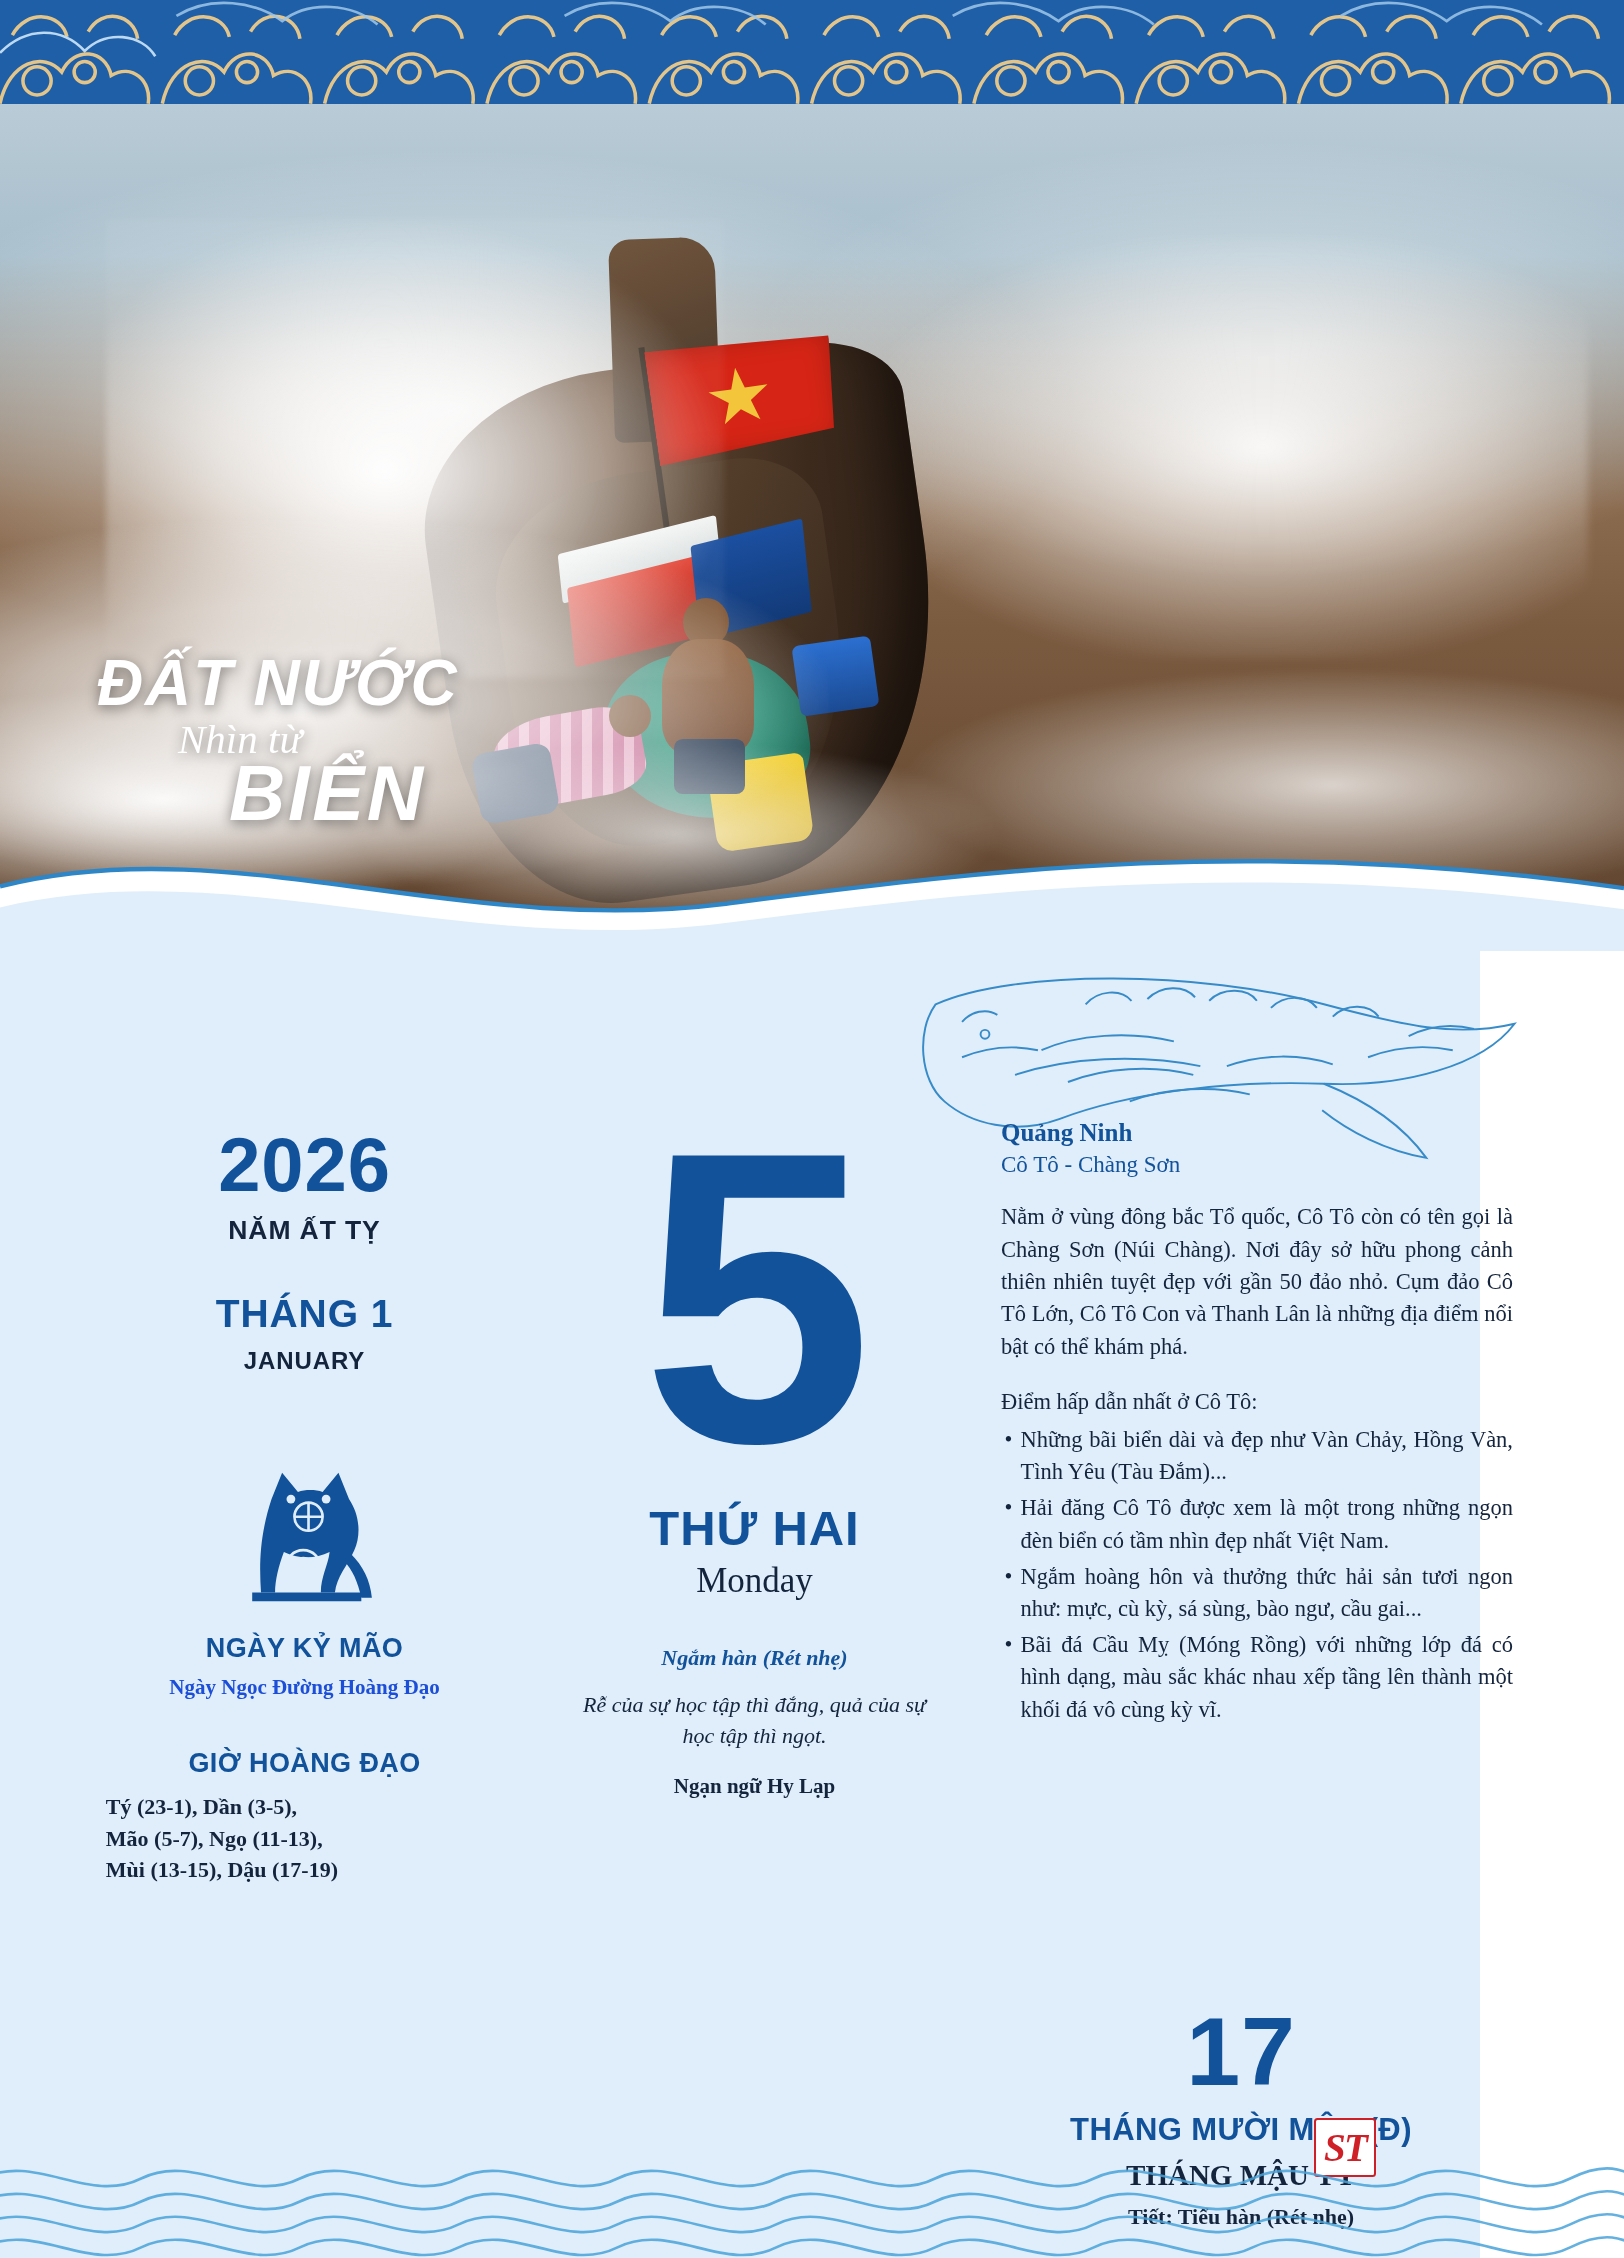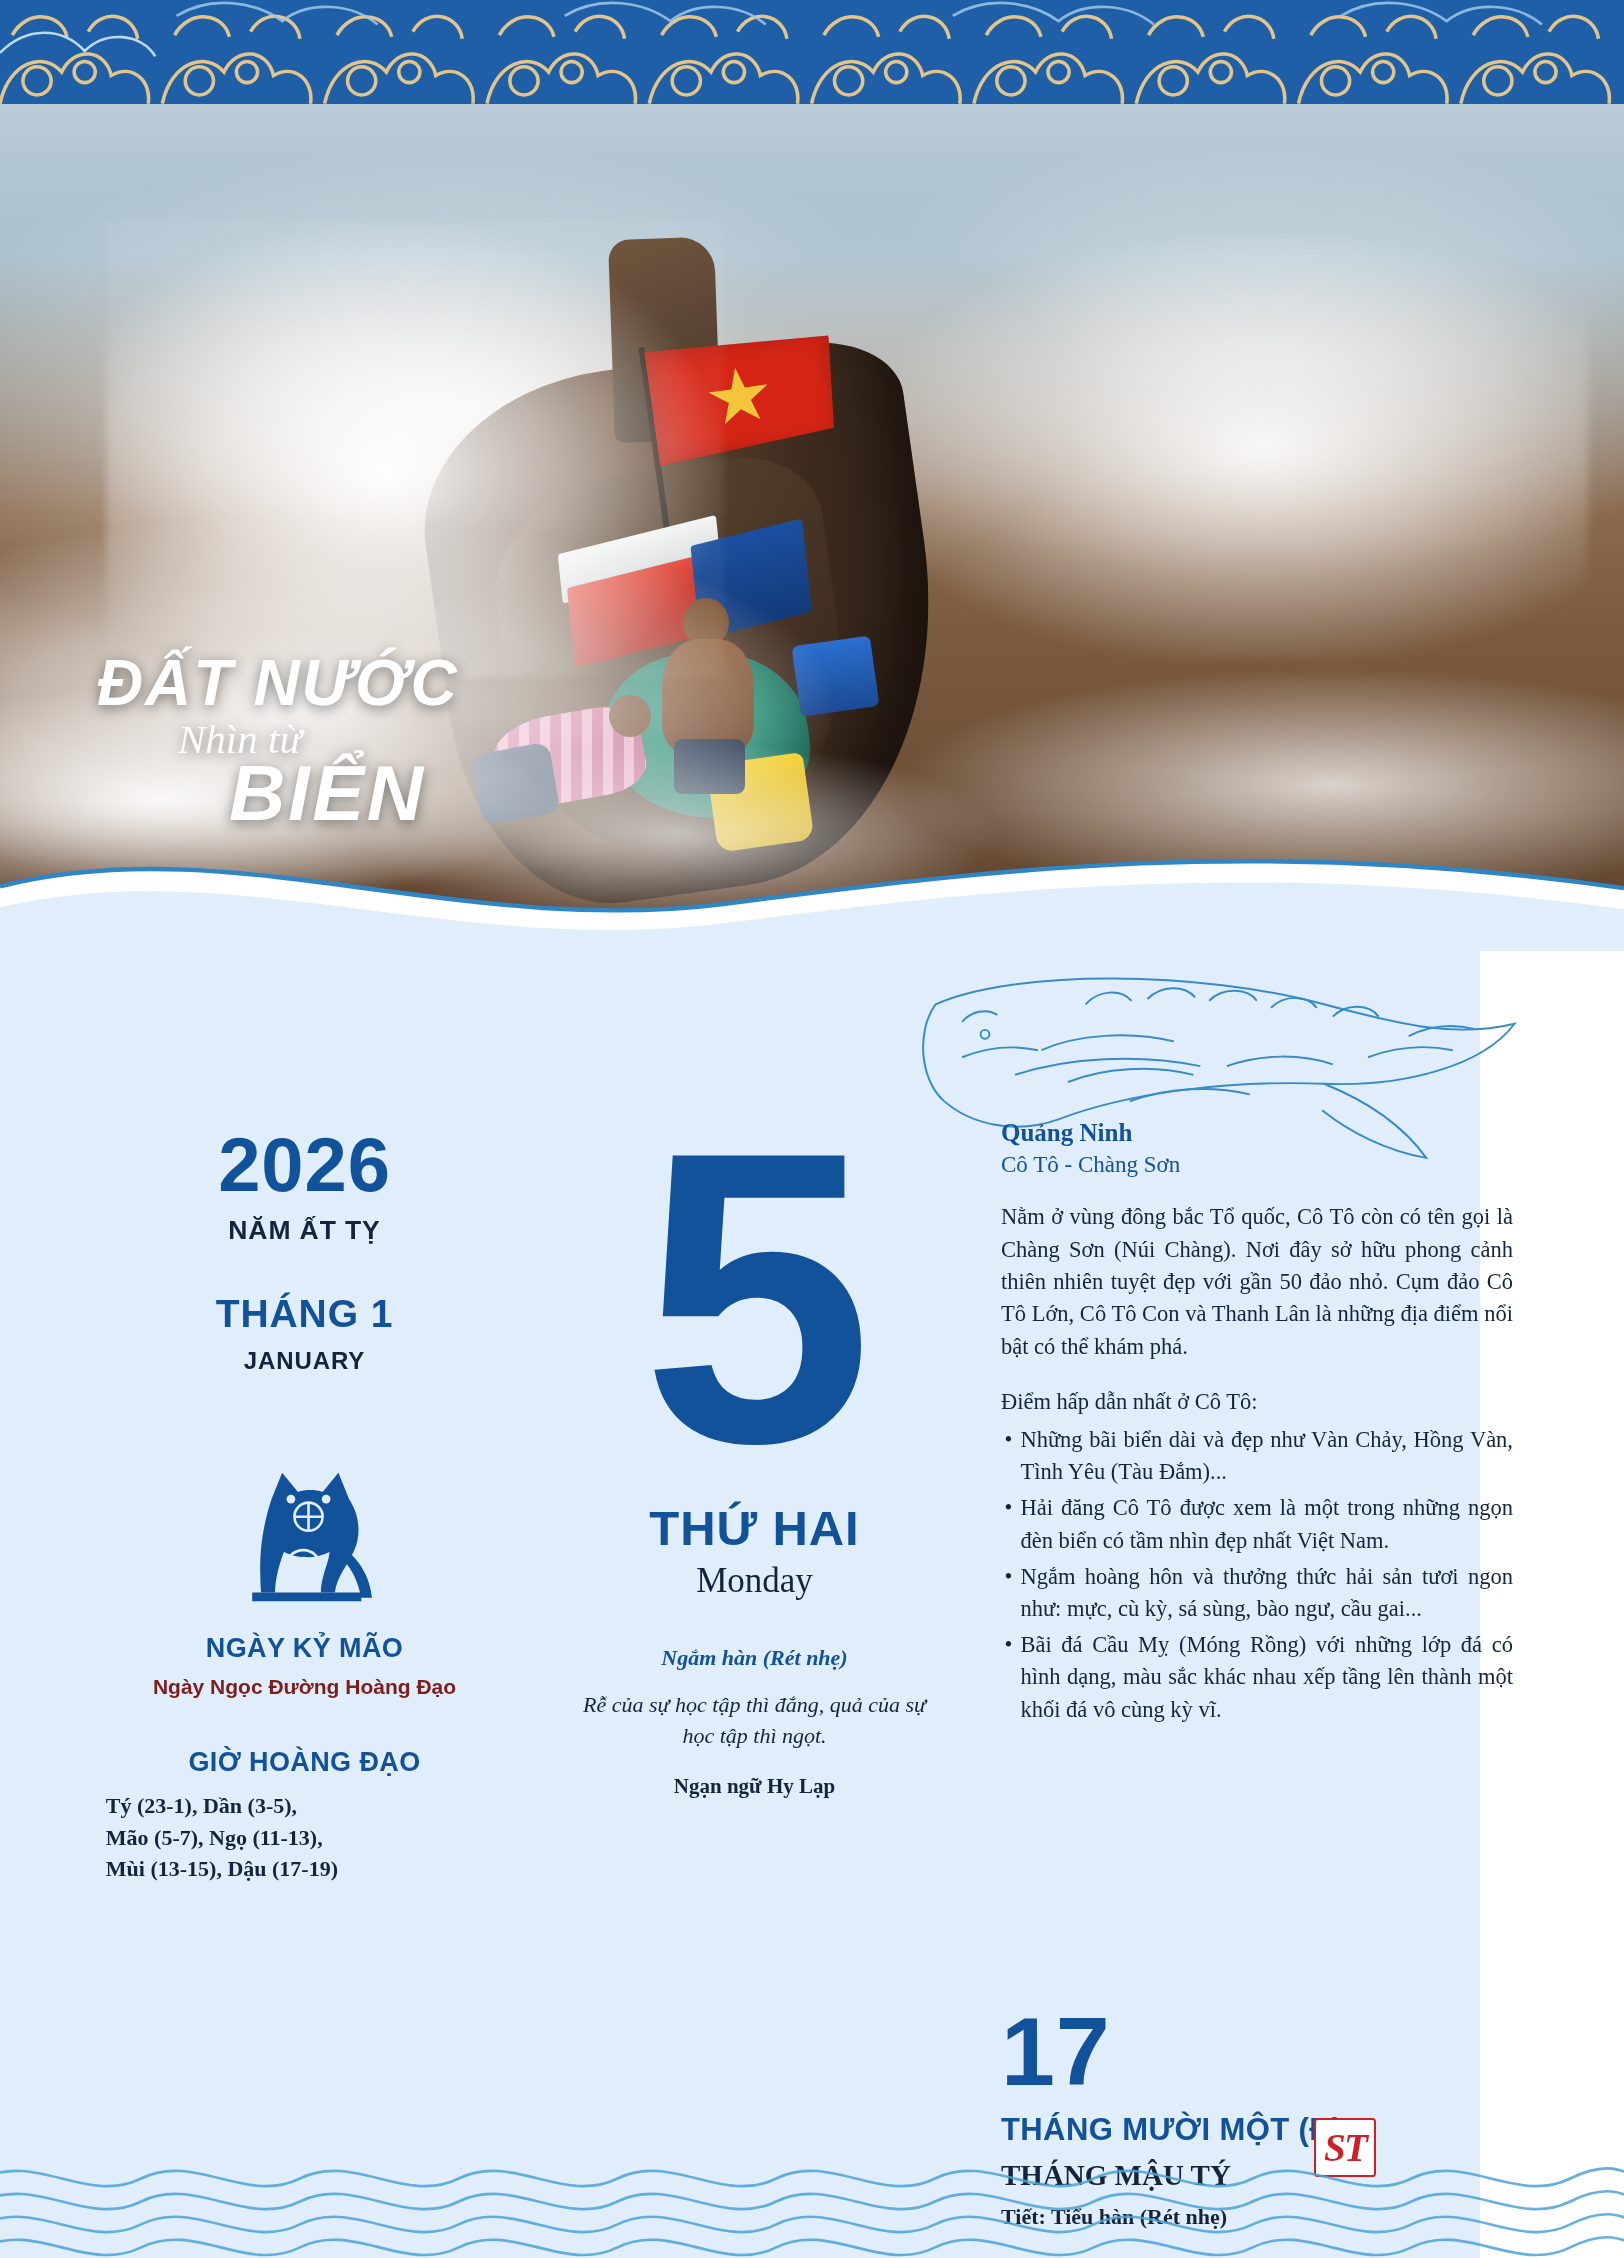--- a/index.html
+++ b/index.html
@@ -328,24 +328,24 @@
   }
   .day-name {
     font-family: "Liberation Sans", sans-serif;
     font-weight: bold;
     font-size: 27px;
     color: #12529b;
     margin-top: 5.3px;
     letter-spacing: 0.4px;
   }
   .day-note {
-    font-family: Liberation Sans, sans-serif;
+    font-family: Liberation Serif, serif;
     font-weight: bold;
     font-size: 21px;
-    color: #7f1d1d;
+    color: #1d4ed8;
     margin-top: 10.6px;
   }
   .gio-title {
     font-family: "Liberation Sans", sans-serif;
     font-weight: bold;
     font-size: 27px;
     color: #12529b;
     margin-top: 48px;
     letter-spacing: 0.4px;
   }
@@ -456,23 +456,23 @@
     position: relative;
     margin-top: 3.5px;
   }
   .bullets li::before {
     content: "•";
     position: absolute;
     left: 3.5px; top: 0;
   }
   .lunar-block {
     position: absolute;
-    right: 0; top: 887px;
+    right: 16px; top: 887px;
     width: 512px;
-    text-align: left;
+    text-align: center;
   }
   .lunar-day {
     font-family: "Liberation Sans", sans-serif;
     font-weight: bold;
     font-size: 97px;
     color: #12529b;
     line-height: 0.95;
     letter-spacing: 0.9px;
   }
   .lunar-month {

